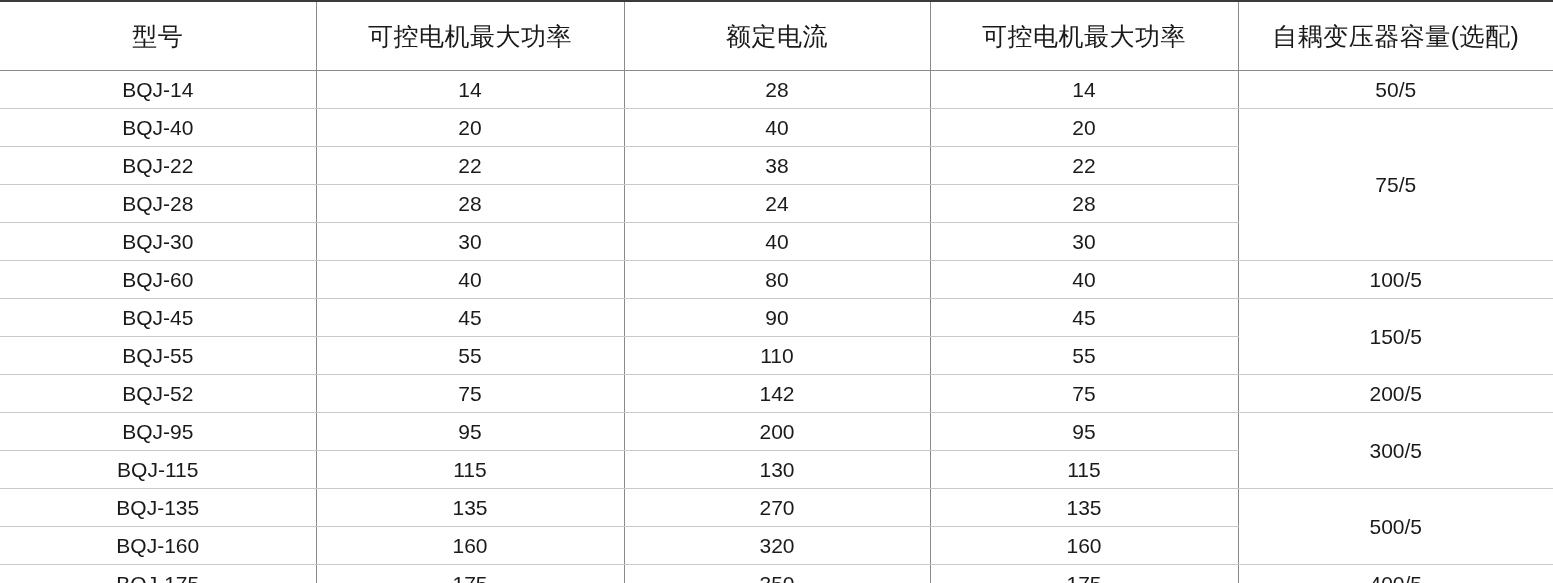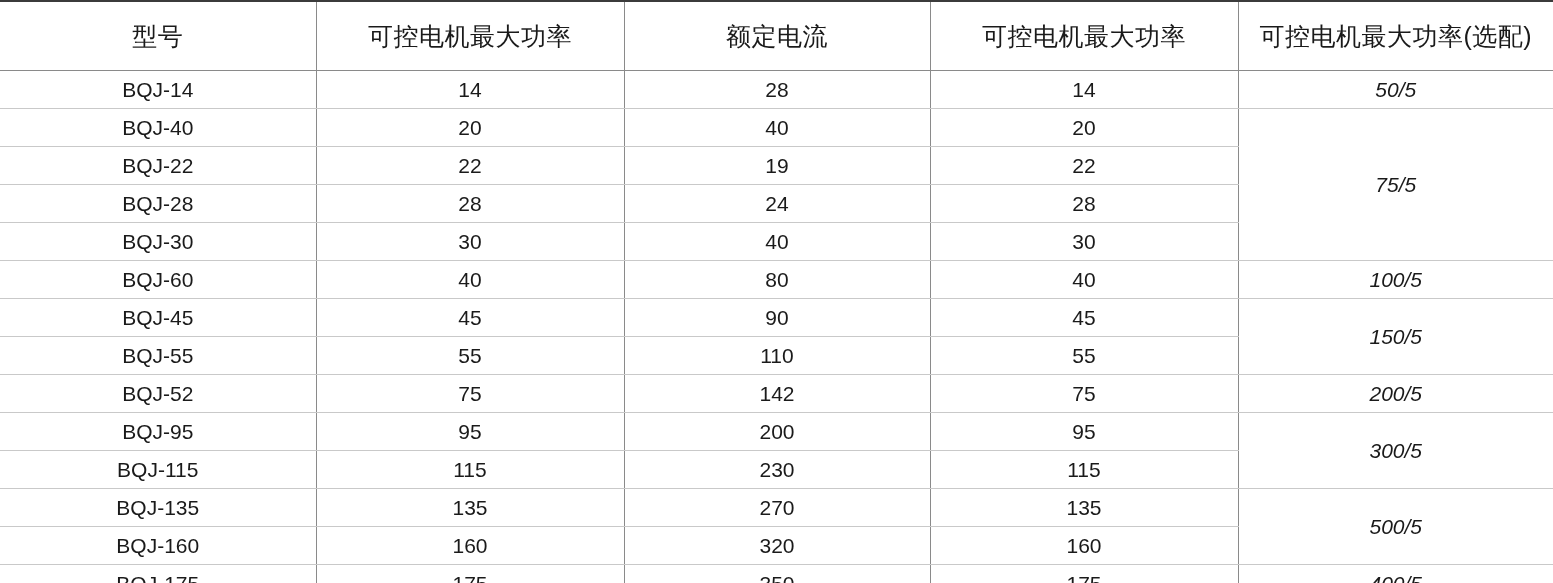--- a/index.html
+++ b/index.html
@@ -53,21 +53,20 @@
   }
   
   table.spec-table tbody td {
     height: 35px;
     font-size: 21px;
     border-bottom: 1px solid #c9c9c9;
     border-right: 1px solid #8a8a8a;
   }
   table.spec-table tbody td.last-col {
     border-right: none;
-    font-style: italic;
   }
   table.spec-table tbody tr:last-child td {
     border-bottom: 2px solid #3b3b3b;
   }
 </style>
 </head>
 <body>
 
 <div class="table-wrap">
   <table class="spec-table">
@@ -77,42 +76,42 @@
         <col class="c2">
         <col class="c3">
         <col class="c4">
     </colgroup>
     <thead>
       <tr>
         <th>型号</th>
         <th>可控电机最大功率</th>
         <th>额定电流</th>
         <th>可控电机最大功率</th>
-        <th>可控电机最大功率(选配)</th>
+        <th>自耦变压器容量(选配)</th>
       </tr>
     </thead>
     <tbody id="table-body">
         <tr>
           <td>BQJ-14</td>
           <td>14</td>
           <td>28</td>
           <td>14</td>
           <td class="last-col">50/5</td>
         </tr>
         <tr>
           <td>BQJ-40</td>
           <td>20</td>
           <td>40</td>
           <td>20</td>
           <td class="last-col" rowspan="4">75/5</td>
         </tr>
         <tr>
           <td>BQJ-22</td>
           <td>22</td>
-          <td>19</td>
+          <td>38</td>
           <td>22</td>
         </tr>
         <tr>
           <td>BQJ-28</td>
           <td>28</td>
           <td>24</td>
           <td>28</td>
         </tr>
         <tr>
           <td>BQJ-30</td>
@@ -150,21 +149,21 @@
         <tr>
           <td>BQJ-95</td>
           <td>95</td>
           <td>200</td>
           <td>95</td>
           <td class="last-col" rowspan="2">300/5</td>
         </tr>
         <tr>
           <td>BQJ-115</td>
           <td>115</td>
-          <td>230</td>
+          <td>130</td>
           <td>115</td>
         </tr>
         <tr>
           <td>BQJ-135</td>
           <td>135</td>
           <td>270</td>
           <td>135</td>
           <td class="last-col" rowspan="2">500/5</td>
         </tr>
         <tr>

